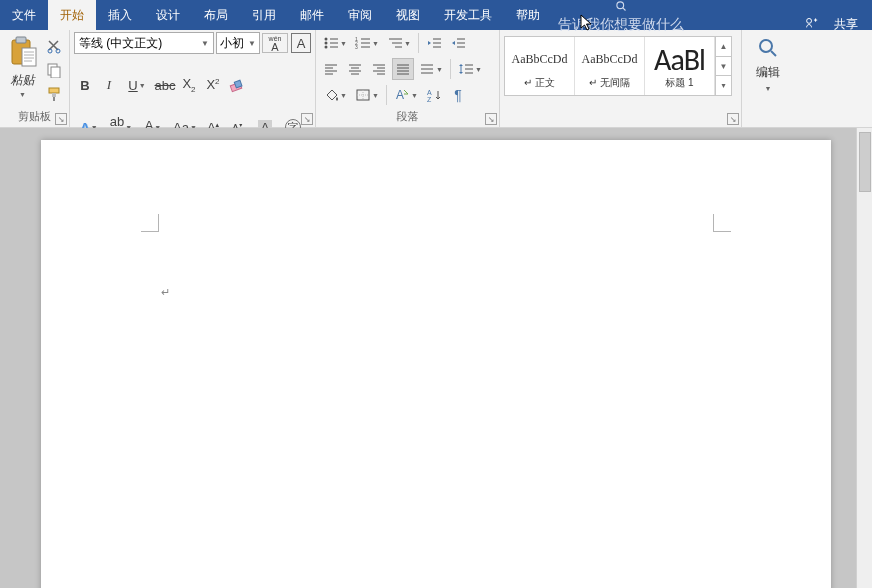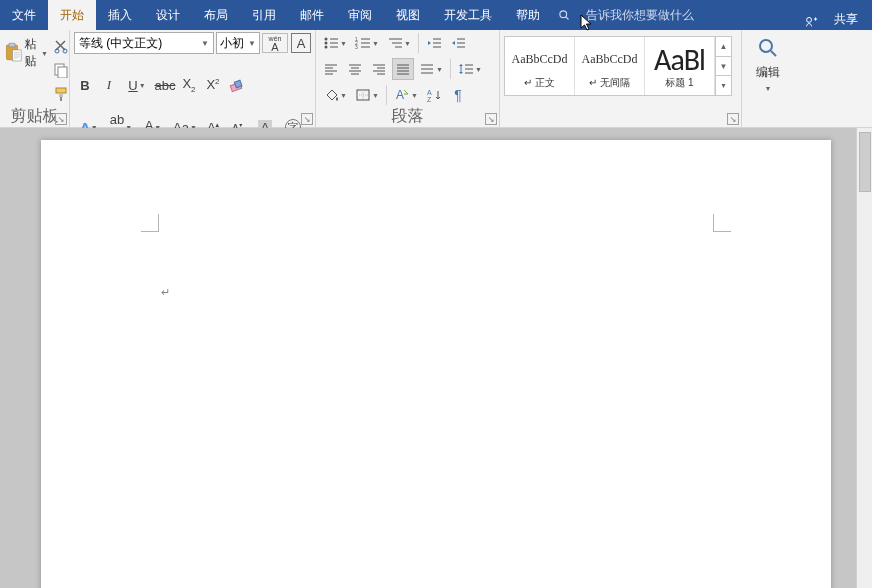--- a/index.html
+++ b/index.html
@@ -3,33 +3,33 @@
 <meta charset="utf-8">
 <style>
 * { margin: 0; padding: 0; box-sizing: border-box; font-family: "Microsoft YaHei", "Segoe UI", sans-serif; }
 body { background: #e6e6e6; width: 872px; height: 588px; overflow: hidden; user-select: none; }
 
 
 .titlebar { background: #2b579a; height: 30px; display: flex; align-items: stretch; color: #fff; font-size: 12px; position: relative; }
 .tab { padding: 0 12px; display: flex; align-items: center; cursor: pointer; }
 .tab.file { background: #2b579a; }
 .tab.active { background: #f3f3f3; color: #a16207; }
-.tellme-box { display: flex; align-items: center; margin-left: 6px; color: #cfd9ec; font-size: 12px; gap: 16px; }
-.share { margin-left: auto; padding: 2px 14px; display: flex; align-items: flex-end; gap: 16px; }
+.tellme-box { display: flex; align-items: center; margin-left: 6px; color: #cfd9ec; font-size: 14px; gap: 4px; flex-direction: column; }
+.share { margin-left: auto; padding: 16px 14px; display: flex; align-items: flex-start; gap: 16px; }
 .cursor { position: absolute; left: 580px; top: 14px; pointer-events: none; }
 
 
 .ribbon { background: #f3f3f3; height: 98px; border-bottom: 1px solid #d4d4d4; display: flex; }
 .group { border-right: 1px solid #d4d4d4; display: flex; flex-direction: column; padding: 2px 4px 0 4px; position: relative; }
 .group-body { flex: 1; display: flex; align-items: flex-start; }
-.group-label { font-size: 16px; color: #666; text-align: center; height: 18px; line-height: 14px; position: relative; }
+.group-label { font-size: 11px; color: #666; text-align: center; height: 18px; line-height: 14px; position: relative; }
 .dlg-launcher { position: absolute; right: 2px; bottom: 2px; width: 12px; height: 12px; border: 1px solid #a0a0a0; font-size: 8px; color: #777; display:flex; align-items:center; justify-content:center; }
 
 
-.clip-big { width: 44px; display:flex; flex-direction:row; align-items:center; justify-content:center; gap:2px; margin-top:4px;}
+.clip-big { width: 44px; display:flex; flex-direction:column; align-items:center; justify-content:center; gap:2px; margin-top:4px;font-style:italic;}
 .clip-side { display:flex; flex-direction:column; gap:4px; margin-left:2px; margin-top:4px;}
 .mini-btn { width: 22px; height: 20px; display:flex; align-items:center; justify-content:center; }
 .big-label { font-size: 12px; color: #333; }
 
 
 .font-rows { display:flex; flex-direction:column; gap:20px; }
 .row { display:flex; align-items:center; gap:2px; }
 .font-combo { width: 140px; height: 22px; border: 1px solid #ababab; background: #fff; font-size: 12px; padding: 0 4px; display:flex; align-items:center; justify-content:space-between; }
 .size-combo { width: 44px; height: 22px; border: 1px solid #ababab; background: #fff; font-size: 12px; padding: 0 3px; display:flex; align-items:center; justify-content:space-between; }
 .btn { min-width: 22px; height: 22px; display:flex; align-items:center; justify-content:center; font-size: 13px; color:#444; position: relative; }
@@ -205,21 +205,21 @@
                 <rect x="8" y="6" width="6" height="6" transform="rotate(-20 8 11)" fill="#7ba7d9" stroke="#4a77a9"></rect>
               </svg>
           </div>
         </div>
         <div class="row">
           <div class="btn wide">
               <span style="color:#4a90e2;font-weight:bold;text-shadow:1px 1px #95c1ec">A</span>
               <span class="dd">▼</span>
             </div>
           <div class="btn wide">
-              <span style="border-bottom:8px solid #22c55e;padding-bottom:7px">ab</span>
+              <span style="border-bottom:4px solid #22c55e;padding-bottom:7px">ab</span>
               <span class="dd">▼</span>
             </div>
           <div class="btn wide">
               <span style="border-bottom:3px solid #c00000">A</span>
               <span class="dd">▼</span>
             </div>
           <div class="btn wide">
               <span>Aa</span>
               <span class="dd">▼</span>
             </div>

